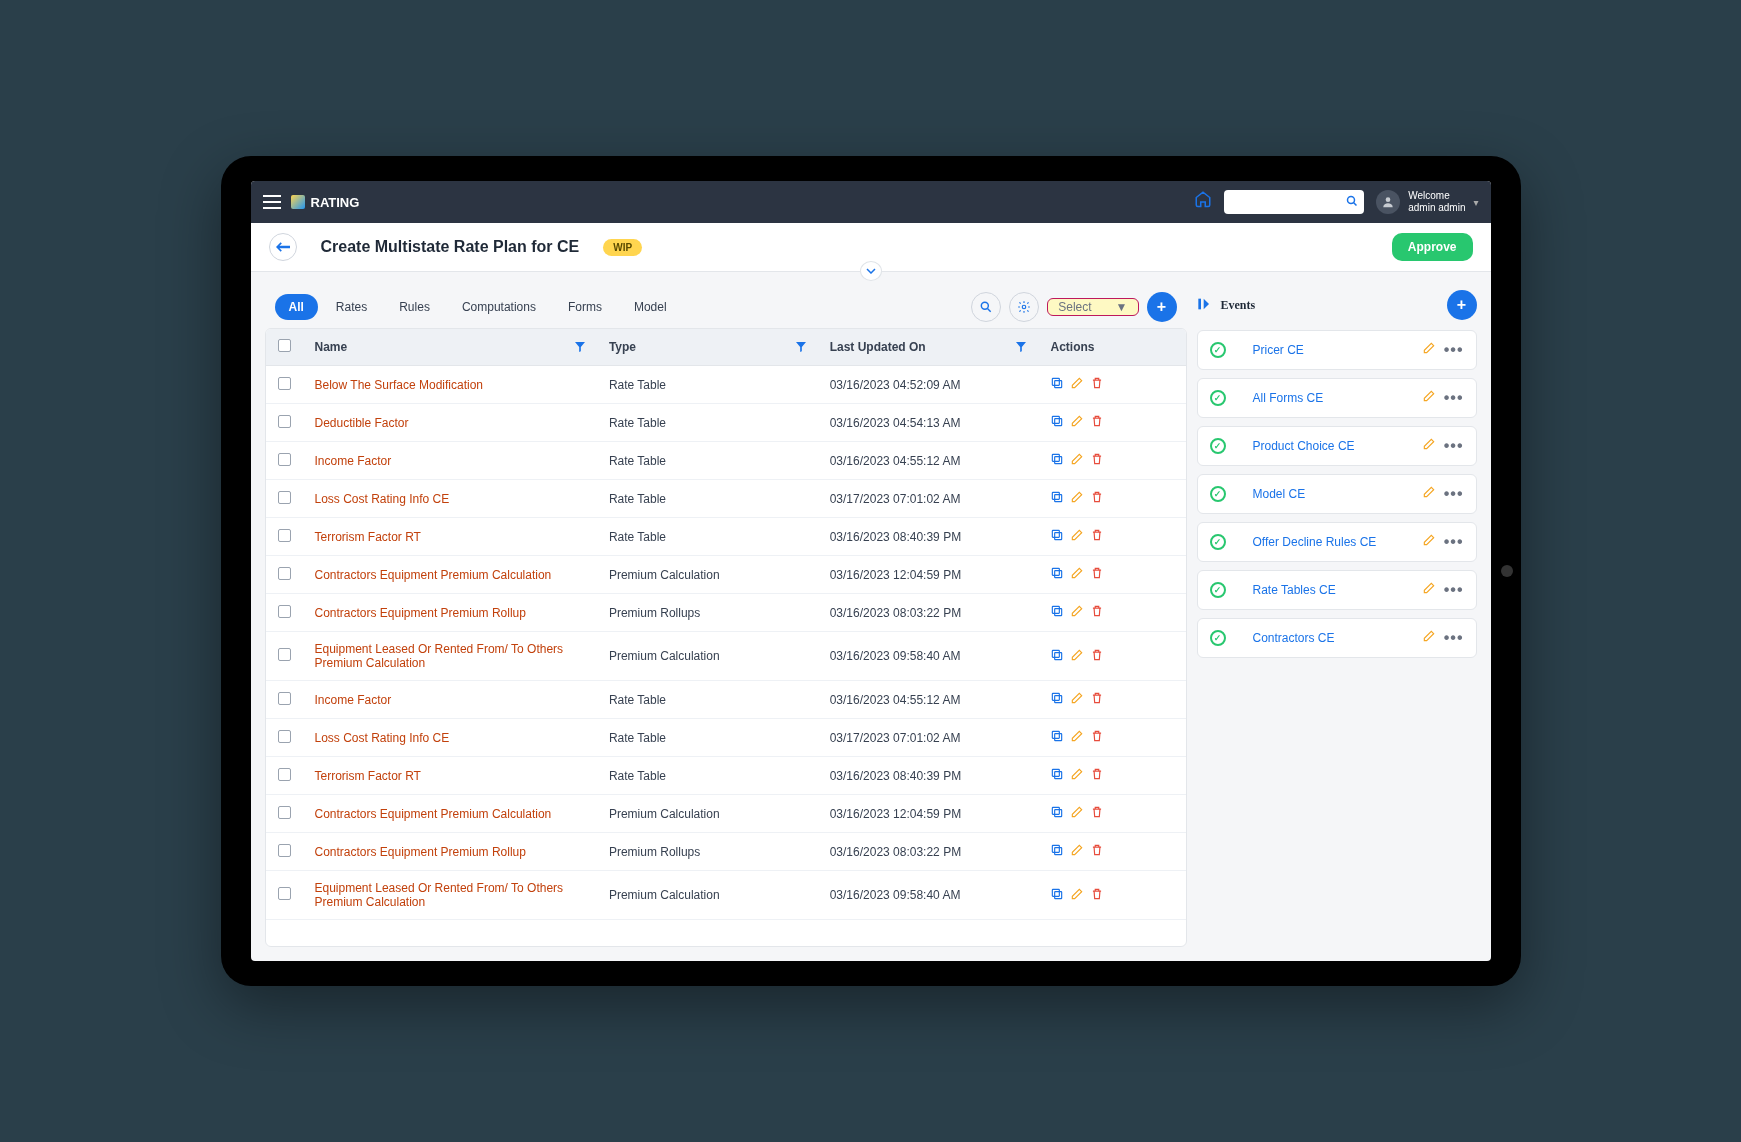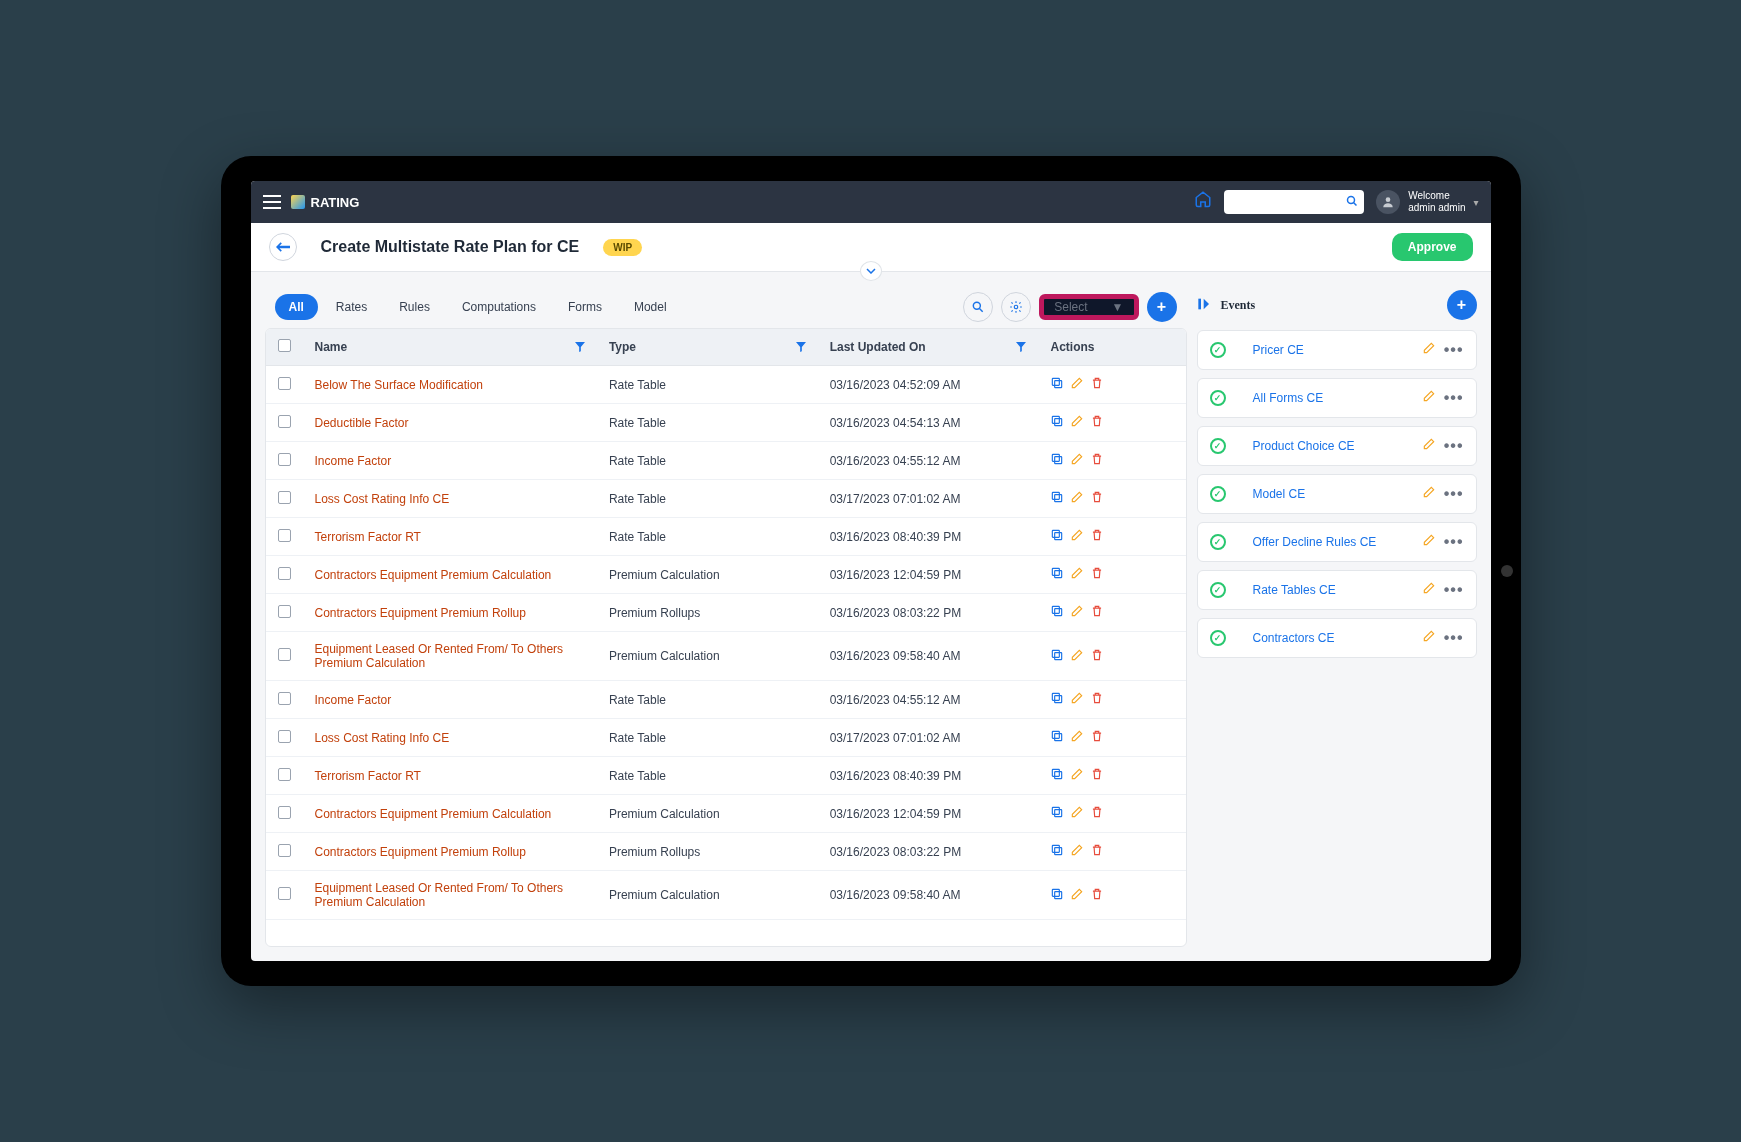--- a/index.html
+++ b/index.html
@@ -87,21 +87,21 @@
     flex:1; display:flex; overflow:hidden; padding:14px; gap:10px;
   }
   .main-panel { flex:1; display:flex; flex-direction:column; overflow:hidden; }
   .toolbar {
     display:flex; align-items:center; gap:6px; padding:6px 10px;
   }
   .tab-pill { padding:6px 14px; font-size:12px; color:#374151; border-radius:16px; cursor:pointer; }
   .tab-pill.active { background:#1a73e8; color:#fff; font-weight:600; }
   .toolbar-right { margin-left:auto; display:flex; align-items:center; gap:8px; }
   .icon-circle { width:30px; height:30px; border-radius:50%; border:1px solid #d0d5dd; display:flex; align-items:center; justify-content:center; cursor:pointer; }
-  .select-box { border:5px solid #be185d; border-radius:6px; padding:1px 10px; font-size:12px; color:#6b7280; display:flex; align-items:center; gap:24px; background:#0f172a; cursor:pointer; }
+  .select-box { border:1px solid #be185d; border-radius:6px; padding:1px 10px; font-size:12px; color:#6b7280; display:flex; align-items:center; gap:24px; background:#fef9c3; cursor:pointer; }
   .add-circle { width:30px; height:30px; border-radius:50%; background:#1a73e8; color:#fff; display:flex; align-items:center; justify-content:center; font-size:16px; font-weight:700; cursor:pointer; }
   
   .table-wrap { flex:1; overflow-y:auto; background:#fff; border-radius:6px; border:1px solid #e3e6ea; }
   table { width:100%; border-collapse:collapse; font-size:12px; }
   thead th {
     background:#eef1f5; padding:10px 12px; text-align:left; font-weight:600; color:#374151;
     border-bottom:1px solid #e3e6ea; position:sticky; top:0;
   }
   thead th .th-inner { display:flex; align-items:flex-end; justify-content:space-between; }
   .filter-icon { color:#1a73e8; font-size:10px; cursor:pointer; }

